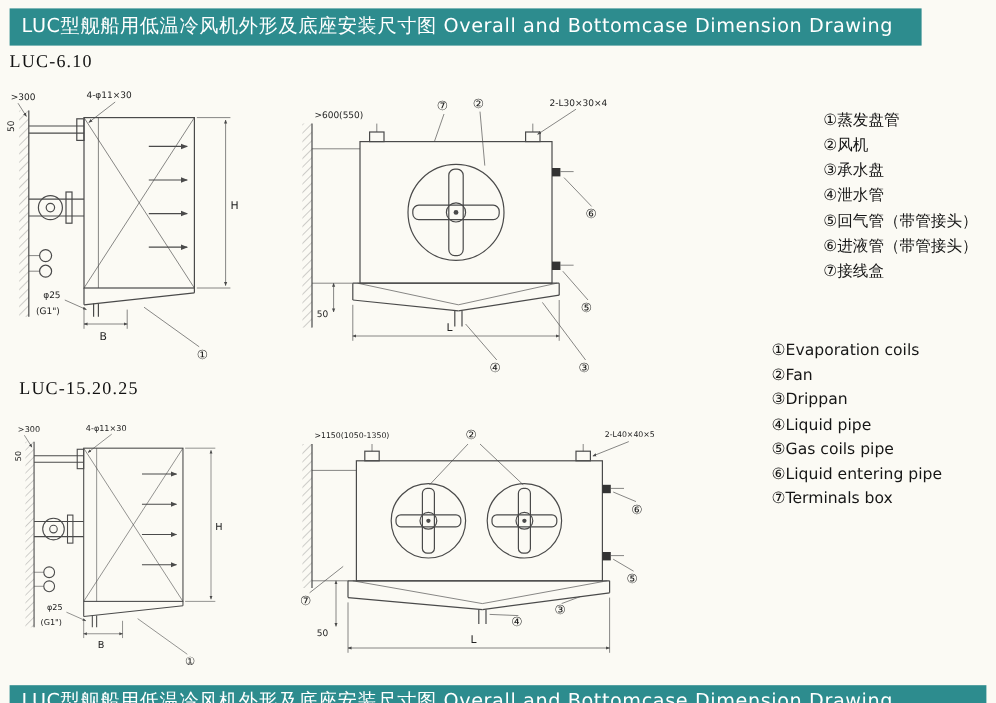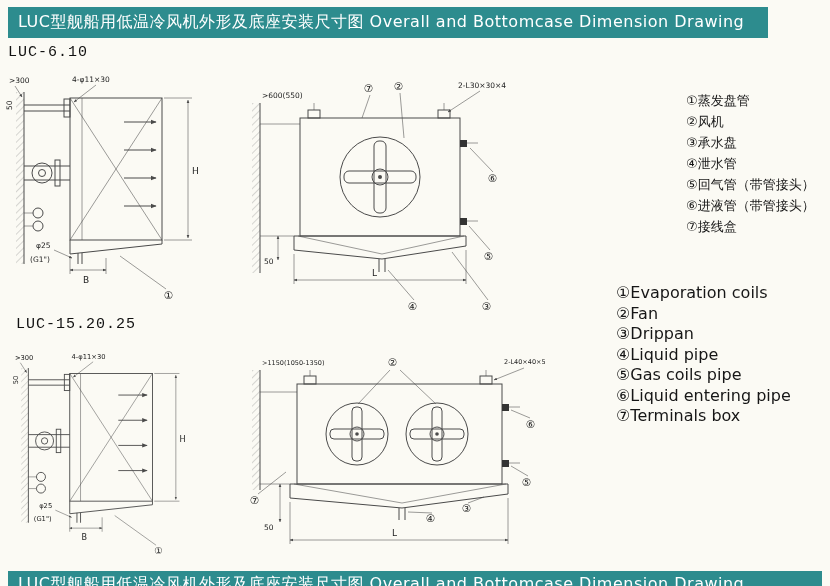--- a/index.html
+++ b/index.html
@@ -2,27 +2,27 @@
 <html><head>
 <meta charset="utf-8">
 <style>
   *{box-sizing:border-box}
   html,body{margin:0;padding:0}
   body{width:830px;height:586px;position:relative;background:#fbfaf4;font-family:"DejaVu Sans",sans-serif;overflow:hidden}
   .banner{position:absolute;background:#2d8c8e;color:#fff;font-weight:normal;display:flex;align-items:center}
   .top-banner{left:8px;top:7px;width:760px;height:31px;font-size:16px;letter-spacing:.5px;padding-left:10px;white-space:nowrap}
   .bottom-banner{left:8px;top:571px;width:814px;height:15px;font-size:16px;letter-spacing:.5px;padding-left:10px;overflow:hidden;align-items:flex-start;white-space:nowrap}
   .bottom-banner span{margin-top:3px;display:block}
-  .model-label{position:absolute;font-family:Liberation Mono, monospace;font-size:15px;color:#111;letter-spacing:1px}
+  .model-label{position:absolute;font-family:Liberation Serif, serif;font-size:15px;color:#111;letter-spacing:1px}
   .m1{left:8px;top:44px}
   .m2{left:16px;top:316px}
   .legend{position:absolute;color:#161616}
   .legend-cn{left:686px;top:90px;font-size:13px}
   .legend-cn .legend-row{line-height:21px}
-  .legend-en{left:616px;top:283px;font-size:16px}
+  .legend-en{left:643px;top:283px;font-size:13px}
   .legend-en .legend-row{line-height:20.5px}
   .legend-row{white-space:nowrap}
   svg.drawing{position:absolute;overflow:visible}
   .d1{left:8px;top:72px}
   .d2{left:242px;top:78px}
   .d3{left:14px;top:350px}
   .d4{left:242px;top:352px}
   .ln{stroke:#4a4a4a;stroke-width:1;fill:none}
   .thin{stroke-width:.55}
   svg text{font-family:"DejaVu Sans",sans-serif;fill:#222;stroke:none}

